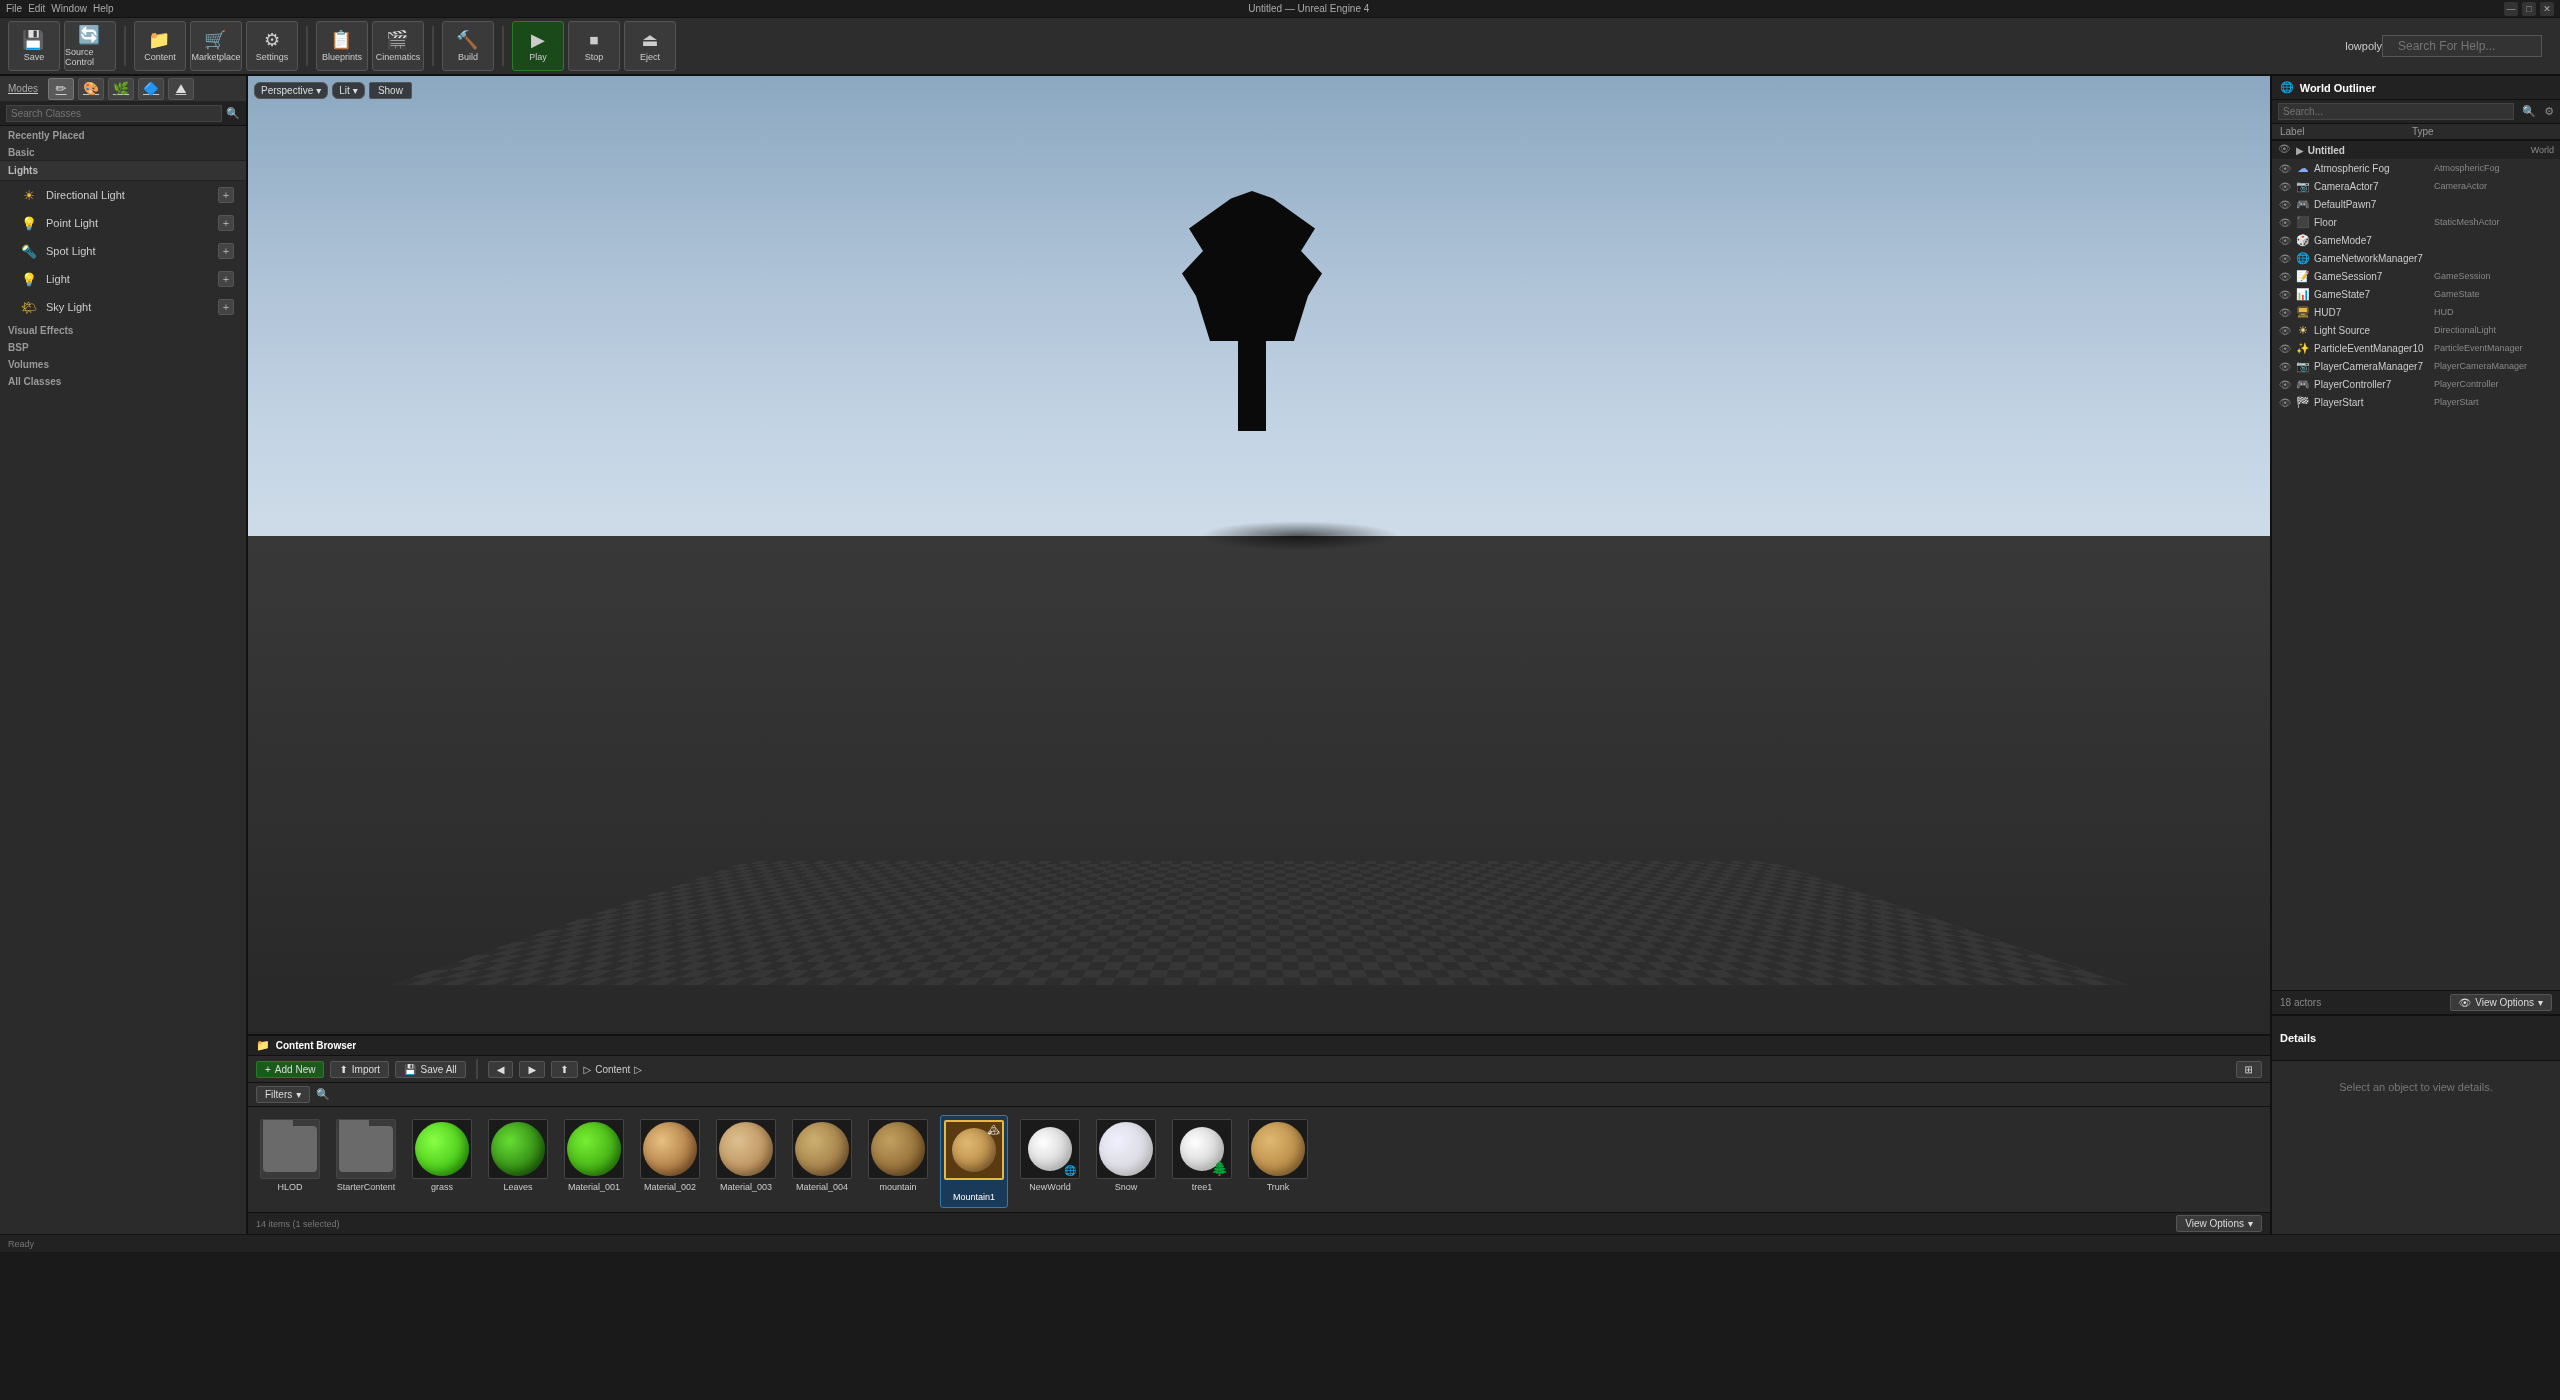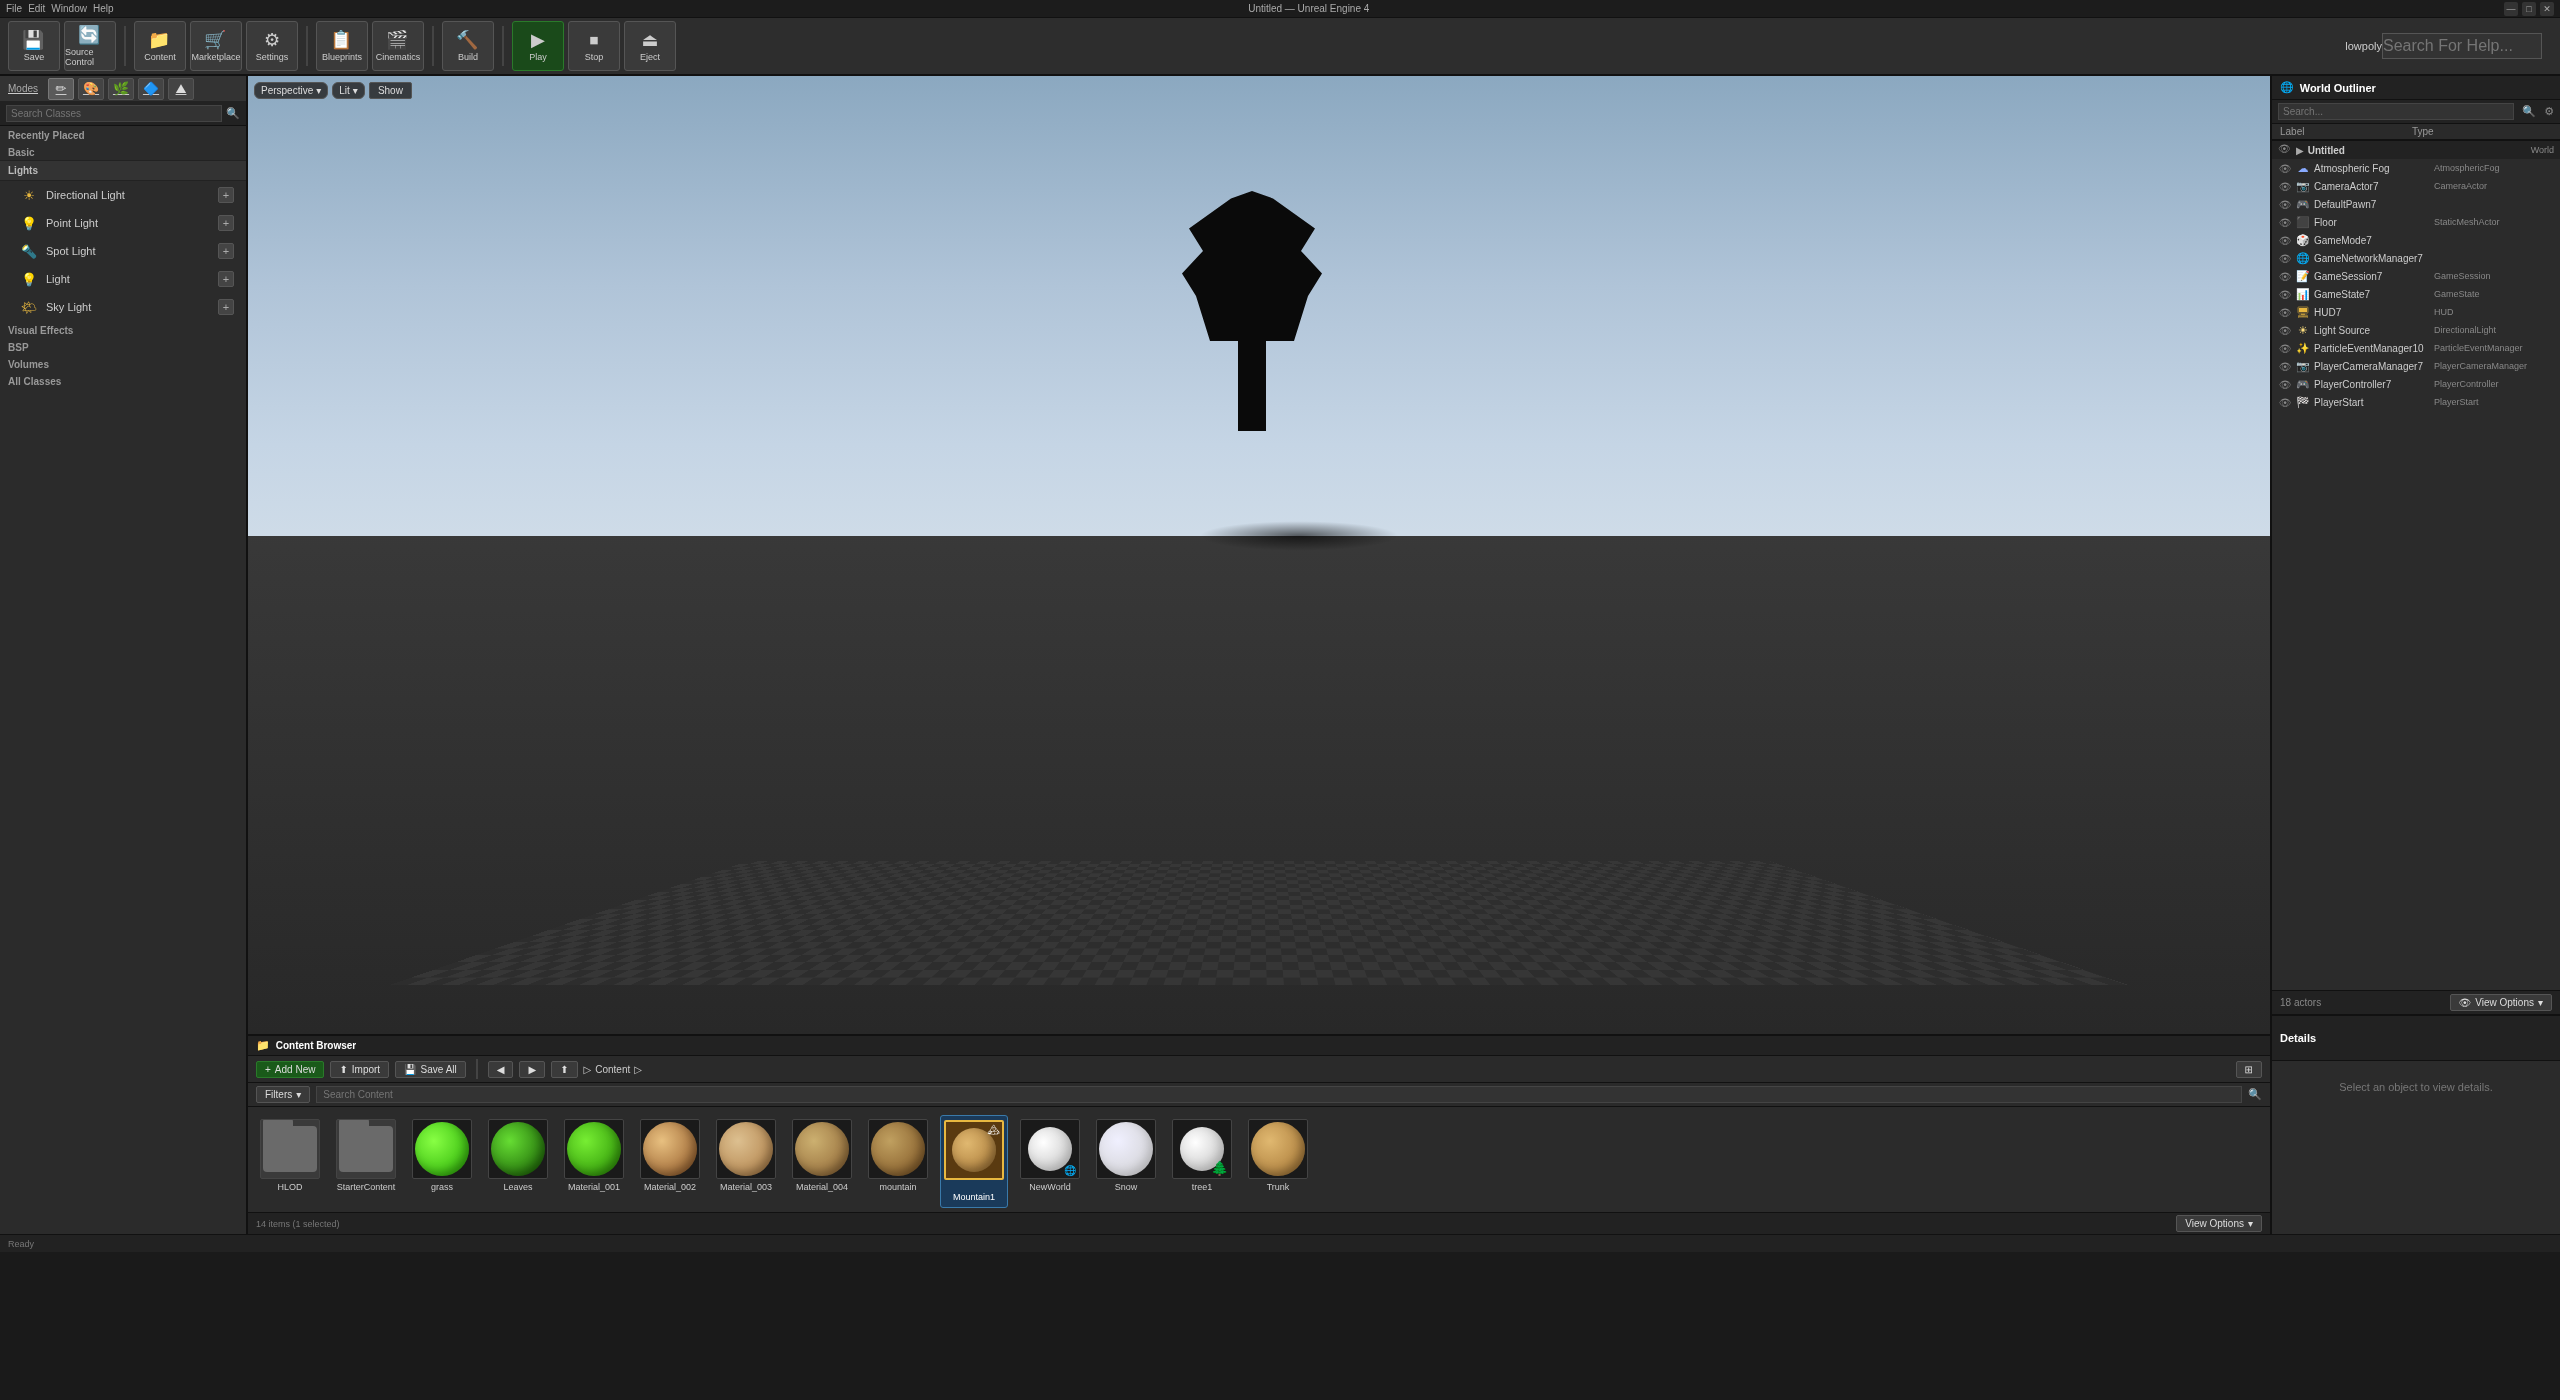--- a/index.html
+++ b/index.html
@@ -689,21 +689,21 @@
       <span class="icon">⏹</span>
       <span>Stop</span>
     </div>
     <div class="toolbar-btn">
       <span class="icon">⏏</span>
       <span>Eject</span>
     </div>
     <div style="flex:1"></div>
     <div style="display:flex;align-items:center;margin-right:10px;">
       <span style="font-size:11px;color:#ccc;">lowpoly</span>
-      <input style="width: 160px; background: rgb(51, 51, 51); border: 1px solid rgb(85, 85, 85); color: rgb(204, 204, 204); padding: 3px 0; font-size: 16px; outline: none;" type="text" placeholder="Search For Help...">
+      <input style="width: 160px; background: rgb(51, 51, 51); border: 1px solid rgb(85, 85, 85); color: rgb(204, 204, 204); padding: 3px 15px; font-size: 12px; outline: none;" type="text" placeholder="Search For Help...">
     </div>
   </div>
 
   <div id="center-area">
 
     <div id="left-panel">
 
       <div id="modebar">
         <span id="modebar-label">Modes</span>
         <div class="mode-icon active">✏</div>
@@ -842,21 +842,20 @@
 
             <div style="flex:1"></div>
             <div class="cb-btn">⊞</div>
           </div>
 
           <div class="cb-search-area">
             <button class="cb-btn">
               <span>Filters</span>
               <span>▾</span>
             </button>
-            <input type="text" style="flex: 1 1 0%; background: rgb(51, 51, 51); border: 1px solid rgb(68, 68, 68); color: rgb(204, 204, 204); font-size: 10px; padding: 2px 6px; outline: none;" placeholder="Search Content">
             <span style="color:#888;">🔍</span>
           </div>
 
           <div id="cb-content">
 
             <div class="asset-item">
               <div class="asset-thumb" style="background:#3a3a3a;">
                 <div class="folder-icon-gray"></div>
               </div>
               <span class="asset-label">HLOD</span>

